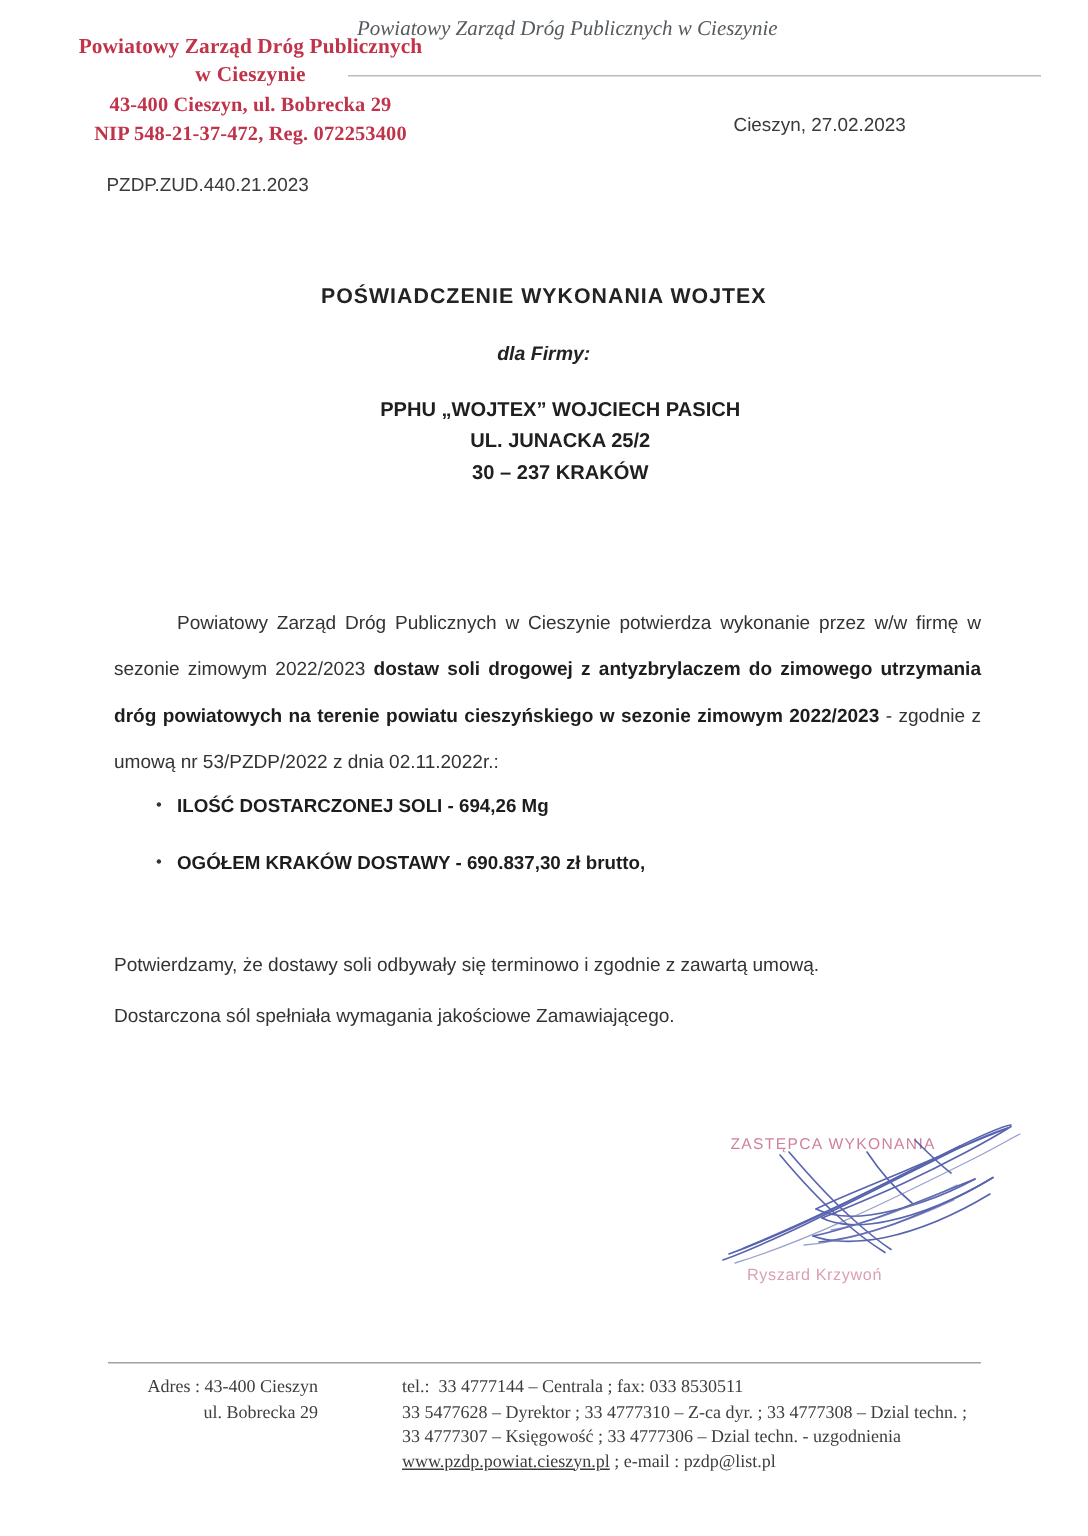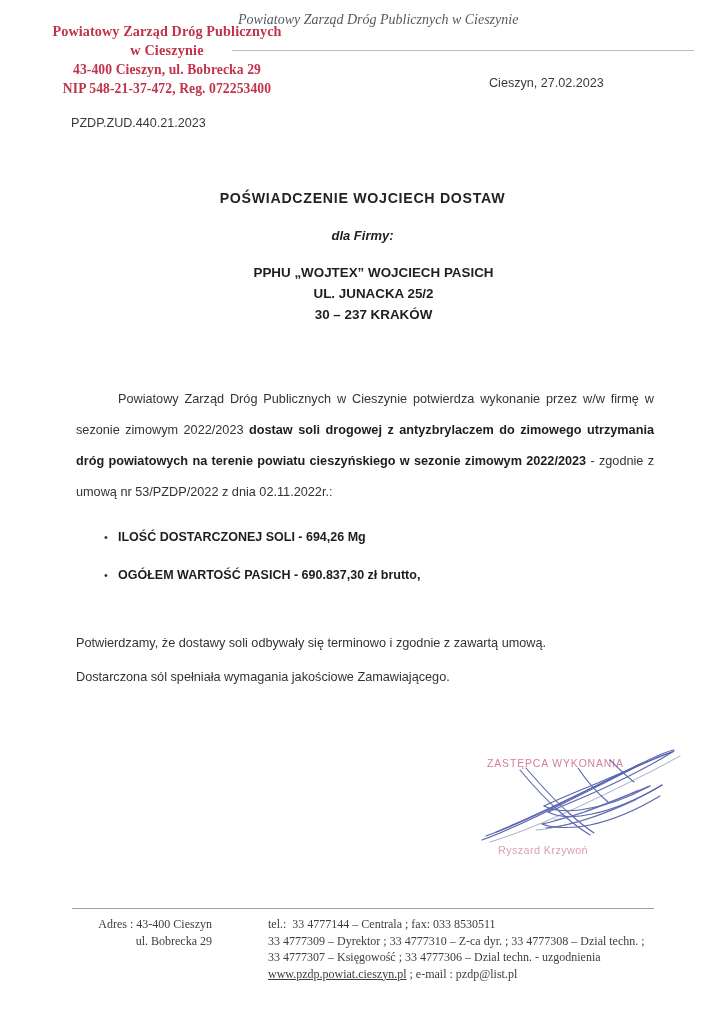--- a/index.html
+++ b/index.html
@@ -107,21 +107,21 @@
     font-weight: bold;
     line-height: 21px;
     color: #1f1f1f;
     margin-left: 11px;
   }
 
   
   .body-block {
     position: absolute;
     left: 76px;
-    top: 384px;
+    top: 400px;
     width: 578px;
     font-size: 12.7px;
     line-height: 31px;
     text-align: justify;
     color: #333333;
   }
   .body-block p { margin: 0; }
   .body-block .indent { text-indent: 42px; }
   .body-block b { color: #1d1d1d; }
 
@@ -251,41 +251,41 @@
     <div class="lh-addr">43-400 Cieszyn, ul. Bobrecka 29</div>
     <div class="lh-nip">NIP 548-21-37-472, Reg. 072253400</div>
   </div>
 
   <div class="header-italic">Powiatowy Zarząd Dróg Publicznych w Cieszynie</div>
   <div class="header-rule"></div>
 
   <div class="place-date">Cieszyn,  27.02.2023</div>
   <div class="doc-ref">PZDP.ZUD.440.21.2023</div>
 
-  <div class="doc-title">POŚWIADCZENIE  WOJCIECH  DOSTAW</div>
+  <div class="doc-title">POŚWIADCZENIE  WYKONANIA  WOJTEX</div>
   <div class="doc-subtitle">dla Firmy:</div>
 
   <div class="recipient">
     <div>PPHU „WOJTEX” WOJCIECH PASICH</div>
     <div>UL. JUNACKA 25/2</div>
     <div>30 – 237 KRAKÓW</div>
   </div>
 
   <div class="body-block">
     <p class="indent"><span>Powiatowy Zarząd Dróg Publicznych w Cieszynie potwierdza wykonanie   przez w/w firmę w sezonie zimowym 2022/2023 </span><b>dostaw soli drogowej z antyzbrylaczem do zimowego utrzymania dróg powiatowych na terenie powiatu cieszyńskiego w sezonie zimowym 2022/2023</b><span> - zgodnie  z umową nr 53/PZDP/2022 z dnia 02.11.2022r.:</span></p>
   </div>
 
   <div class="bullets">
     <div class="bullet-row">
       <span class="bullet-dot">•</span>
       <span class="bullet-text">ILOŚĆ DOSTARCZONEJ SOLI - 694,26 Mg</span>
     </div>
     <div class="bullet-row">
       <span class="bullet-dot">•</span>
-      <span class="bullet-text">OGÓŁEM WARTOŚĆ PASICH - 690.837,30 zł brutto,</span>
+      <span class="bullet-text">OGÓŁEM KRAKÓW DOSTAWY - 690.837,30 zł brutto,</span>
     </div>
   </div>
 
   <div class="closing">
     <p>Potwierdzamy, że dostawy soli odbywały się terminowo i zgodnie z zawartą umową.</p>
     <p>Dostarczona sól spełniała wymagania jakościowe Zamawiającego.</p>
   </div>
 
   <div class="signature-area">
     <div class="stamp-role">ZASTĘPCA WYKONANIA</div>
@@ -317,20 +317,20 @@
 
   <div class="footer-rule"></div>
   <div class="footer">
     <div class="footer-grid">
       <div class="footer-col-addr">
         <span class="addr-1">Adres : 43-400 Cieszyn</span>
         <span class="addr-2">ul. Bobrecka 29</span>
       </div>
       <div class="footer-col-tel">
         <div class="footer-line"><span class="tel-label">tel.:</span>&nbsp;&nbsp;<span>33 4777144 – Centrala  ;  fax: 033 8530511</span></div>
-        <div class="footer-line">33 4777309 – Dyrektor ; 33 4777310  – Z-ca dyr. ; 33 4777308 – Dzial techn.  ;</div>
+        <div class="footer-line">33 5477628 – Dyrektor ; 33 4777310  – Z-ca dyr. ; 33 4777308 – Dzial techn.  ;</div>
         <div class="footer-line">33 4777307 – Księgowość ; 33 4777306 – Dzial techn. - uzgodnienia</div>
         <div class="footer-line"><span class="footer-www">www.pzdp.powiat.cieszyn.pl</span><span> ;  e-mail : </span><span>pzdp@list.pl</span></div>
       </div>
     </div>
   </div>
 
 </div>
 
 </body></html>

